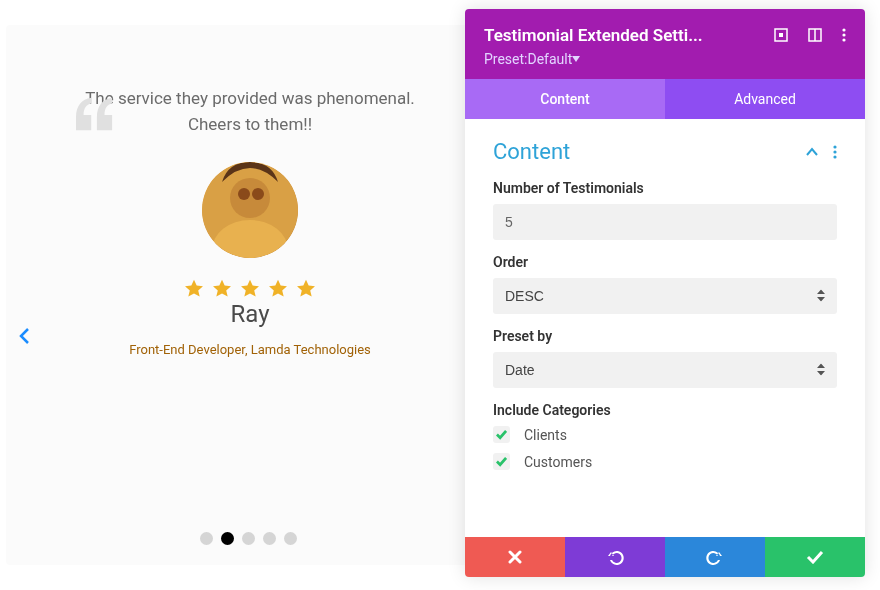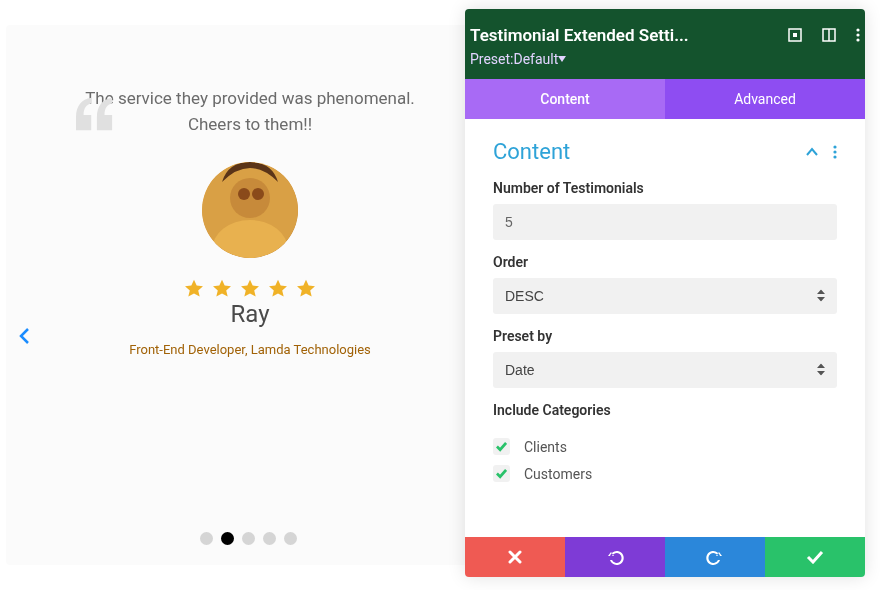--- a/index.html
+++ b/index.html
@@ -17,21 +17,21 @@
 .author-name { margin-top: 0; font-size: 24px; color: #4a4a4a; font-weight: 400; }
 .author-title { margin-top: 14px; font-size: 13px; color: #a16207; font-weight: 400; }
 .nav-prev { position: absolute; left: 10px; top: 302px; cursor: pointer; }
 .nav-prev svg { width: 18px; height: 18px; stroke: #1a8cff; stroke-width: 2.5; fill: none; }
 .dots { position: absolute; left: 194px; bottom: 20px; display: flex; gap: 8px; }
 .dot { width: 13px; height: 13px; border-radius: 50%; background: #d5d5d5; cursor: pointer; }
 .dot.active { background: #000; }
 
 
 .panel { position: absolute; right: 15px; top: 9px; width: 400px; height: 568px; background: #fff; box-shadow: 0 0 18px rgba(0,0,0,0.12); border-radius: 4px; display: flex; flex-direction: column; overflow: hidden; }
-.panel-header { background: #14532d; color: #fff; padding: 16px 5px 12px; }
+.panel-header { background: #a21caf; color: #fff; padding: 16px 19px 12px; }
 .panel-title-row { display: flex; align-items: center; }
 .panel-title { font-size: 17px; font-weight: 600; flex: 1; white-space: nowrap; overflow: hidden; text-overflow: ellipsis; }
 .header-icons { display: flex; gap: 20px; margin-left: 12px; align-items: center; }
 .header-icons span { cursor: pointer; display: flex; }
 .header-icons svg { fill: #fff; }
 .preset-row { margin-top: 6px; font-size: 14px; color: #e2d4ff; cursor: pointer; display: flex; align-items: center; }
 .tabs { display: flex; background: #8e4df2; }
 .tab { flex: 1; text-align: center; padding: 12px 0; color: #fff; font-size: 14px; cursor: pointer; }
 .tab.active { background: #a86af5; font-weight: 500; }
 .panel-body { padding: 20px 28px 0 28px; overflow-y: auto; flex: 1; }
@@ -39,21 +39,21 @@
 .section-title { color: #2ea3d8; font-size: 22px; font-weight: 400; }
 .section-icons { display: flex; gap: 14px; align-items: center; }
 .section-icons span { cursor: pointer; display: flex; }
 .field-label { font-size: 14px; color: #333; font-weight: 600; margin-bottom: 8px; margin-top: 14px; }
 .field-label:first-of-type { margin-top: 0; }
 .text-input { width: 100%; background: #f1f1f1; border: none; border-radius: 3px; padding: 10px 12px; font-size: 14px; color: #666; }
 .select-wrap { position: relative; }
 .select-wrap .text-input { padding-right: 30px; color: #444; }
 .select-caret { position: absolute; right: 12px; top: 50%; transform: translateY(-50%); pointer-events: none; }
 .select-caret svg { width: 8px; height: 12px; fill: #555; }
-.checklist { margin-top: 20px; }
+.checklist { margin-top: 8px; }
 .check-row { display: flex; align-items: center; gap: 14px; margin-bottom: 10px; }
 .checkbox { width: 17px; height: 17px; background: #f1f1f1; border-radius: 3px; display: flex; align-items: center; justify-content: center; cursor: pointer; }
 .checkbox svg { width: 11px; height: 11px; stroke: #29c26a; stroke-width: 3; fill: none; }
 .check-label { font-size: 14px; color: #555; }
 .panel-footer { display: flex; height: 40px; }
 .footer-btn { flex: 1; display: flex; align-items: center; justify-content: center; cursor: pointer; }
 .footer-btn svg { fill: #fff; }
 .fb-red { background: #ef5a53; }
 .fb-purple { background: #7e3bd6; }
 .fb-blue { background: #2b87da; }

